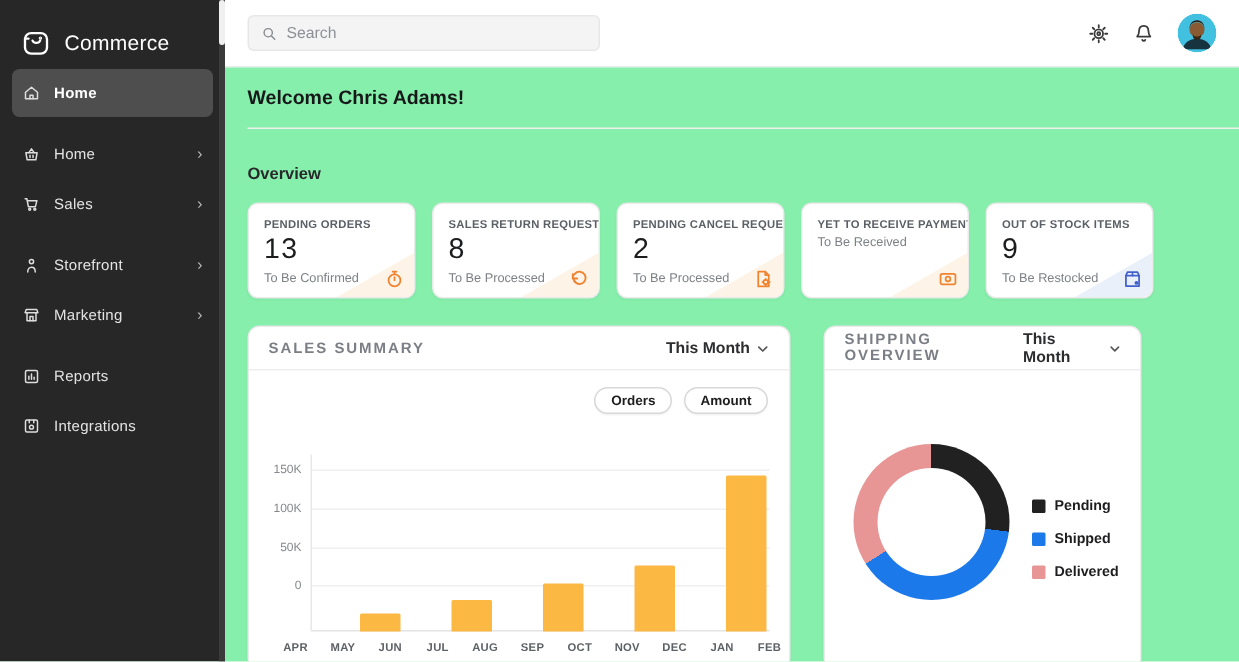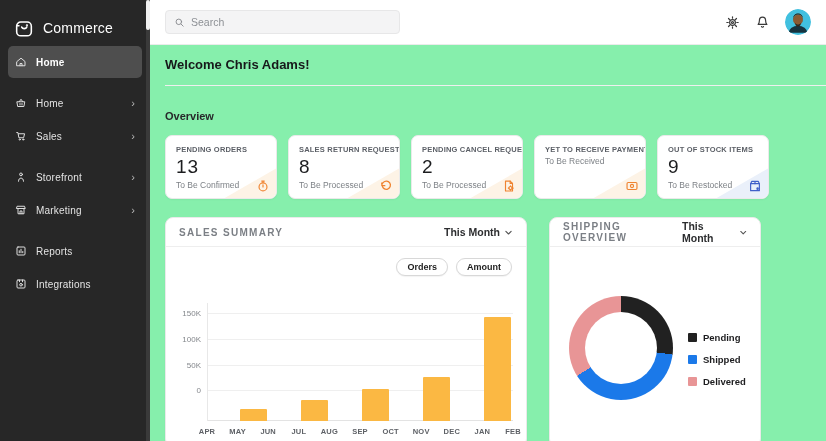--- a/index.html
+++ b/index.html
@@ -81,21 +81,21 @@
     font-family:"Liberation Sans",sans-serif; }
 
   
   .plot { position:absolute; left:13px; right:13px; top:85px; bottom:25px; display:flex; }
   .ylabels { position:relative; width:28px; flex:none; }
   .ytick { position:absolute; right:6px; transform:translateY(-50%); font-size:8px; color:#84878c; }
   .plot-area { position:relative; flex:1; border-left:1px solid #e8e8e8; }
   .gline { position:absolute; left:0; right:0; height:1px; background:#efefef; }
   .gline.base { background:#e3e3e3; }
   .bar { position:absolute; bottom:0; background:#fbb843; border-radius:1px 1px 0 0; }
-  .xlabels { position:absolute; left:41px; right:13px; bottom:9px; height:10px; }
+  .xlabels { position:absolute; left:31px; right:13px; bottom:9px; height:10px; }
   .xlab { position:absolute; transform:translateX(-50%); font-size:7.5px; font-weight:700; color:#5e6166; letter-spacing:.2px; }
 
   
   .donut { position:absolute; left:19px; top:78px; width:104px; height:104px; border-radius:50%; }
   .donut::after { content:""; position:absolute; inset:16px; background:#fff; border-radius:50%; }
   .legend { position:absolute; left:138px; top:114px; }
   .leg-row { display:flex; align-items:center; gap:6px; margin-bottom:11px; }
   .leg-sw { width:9px; height:9px; flex:none; border-radius:1px; }
   .leg-lb { font-size:9.5px; font-weight:700; color:#1d1d1f; white-space:nowrap; }
 </style>

